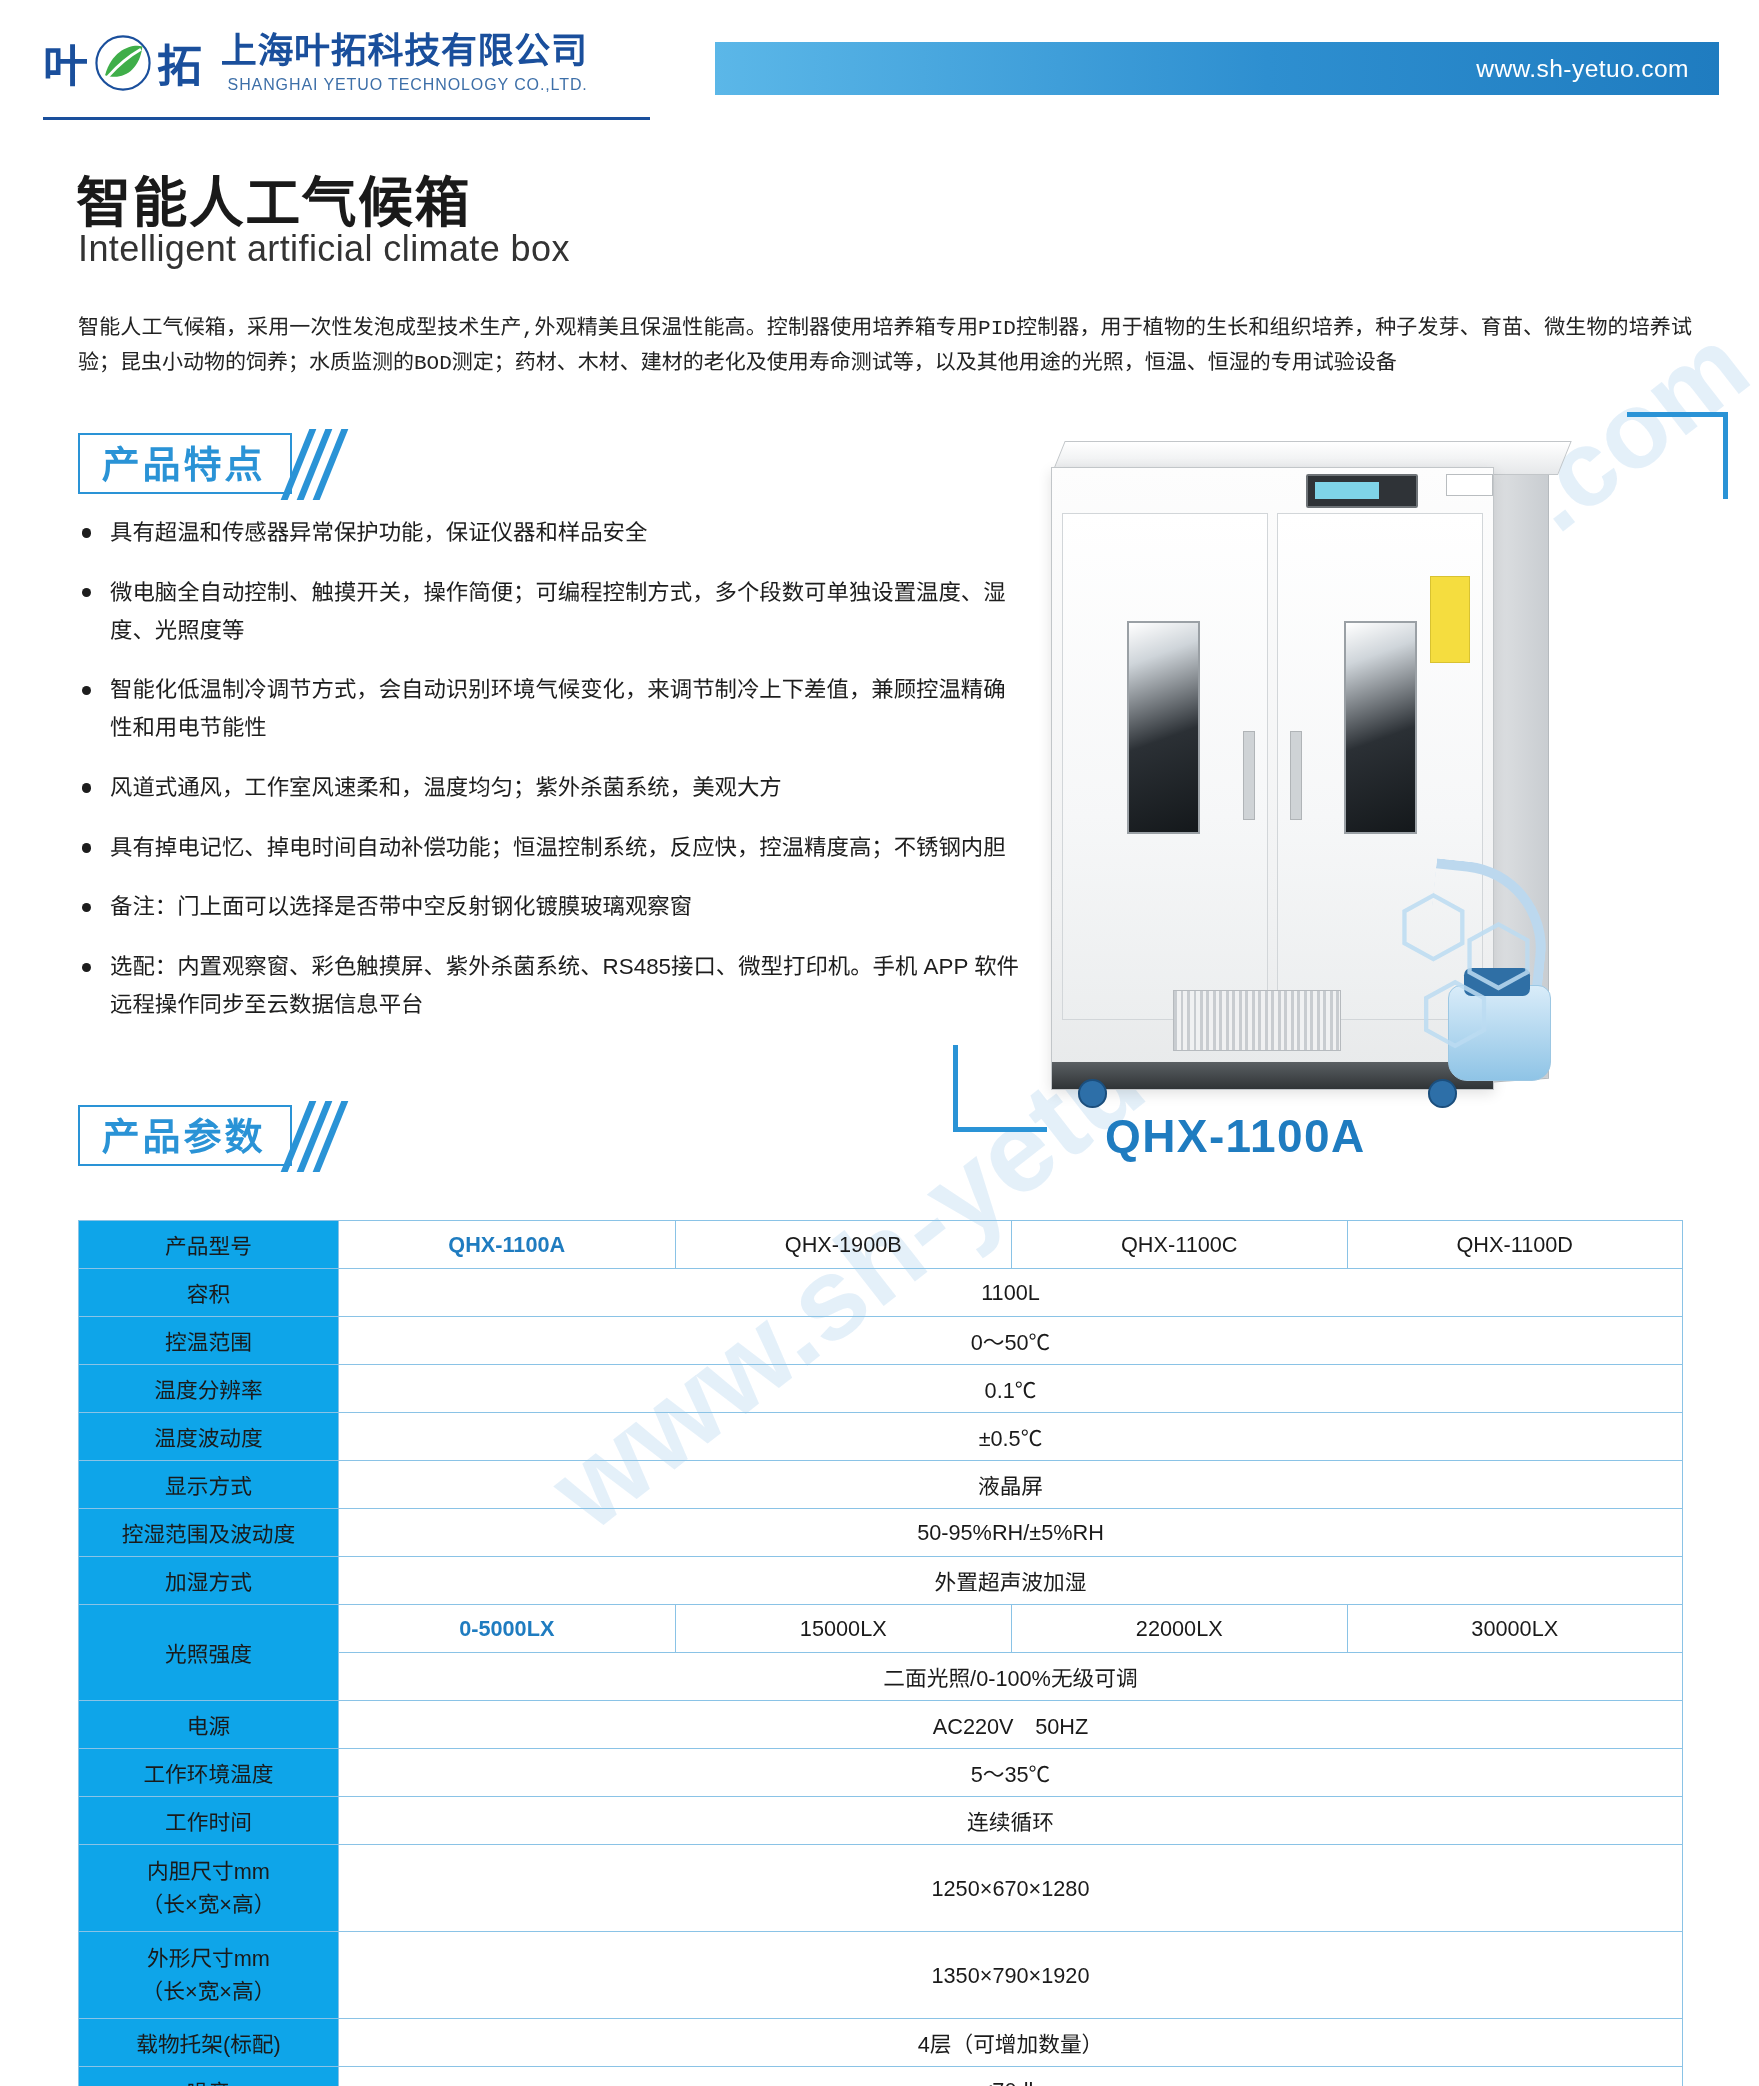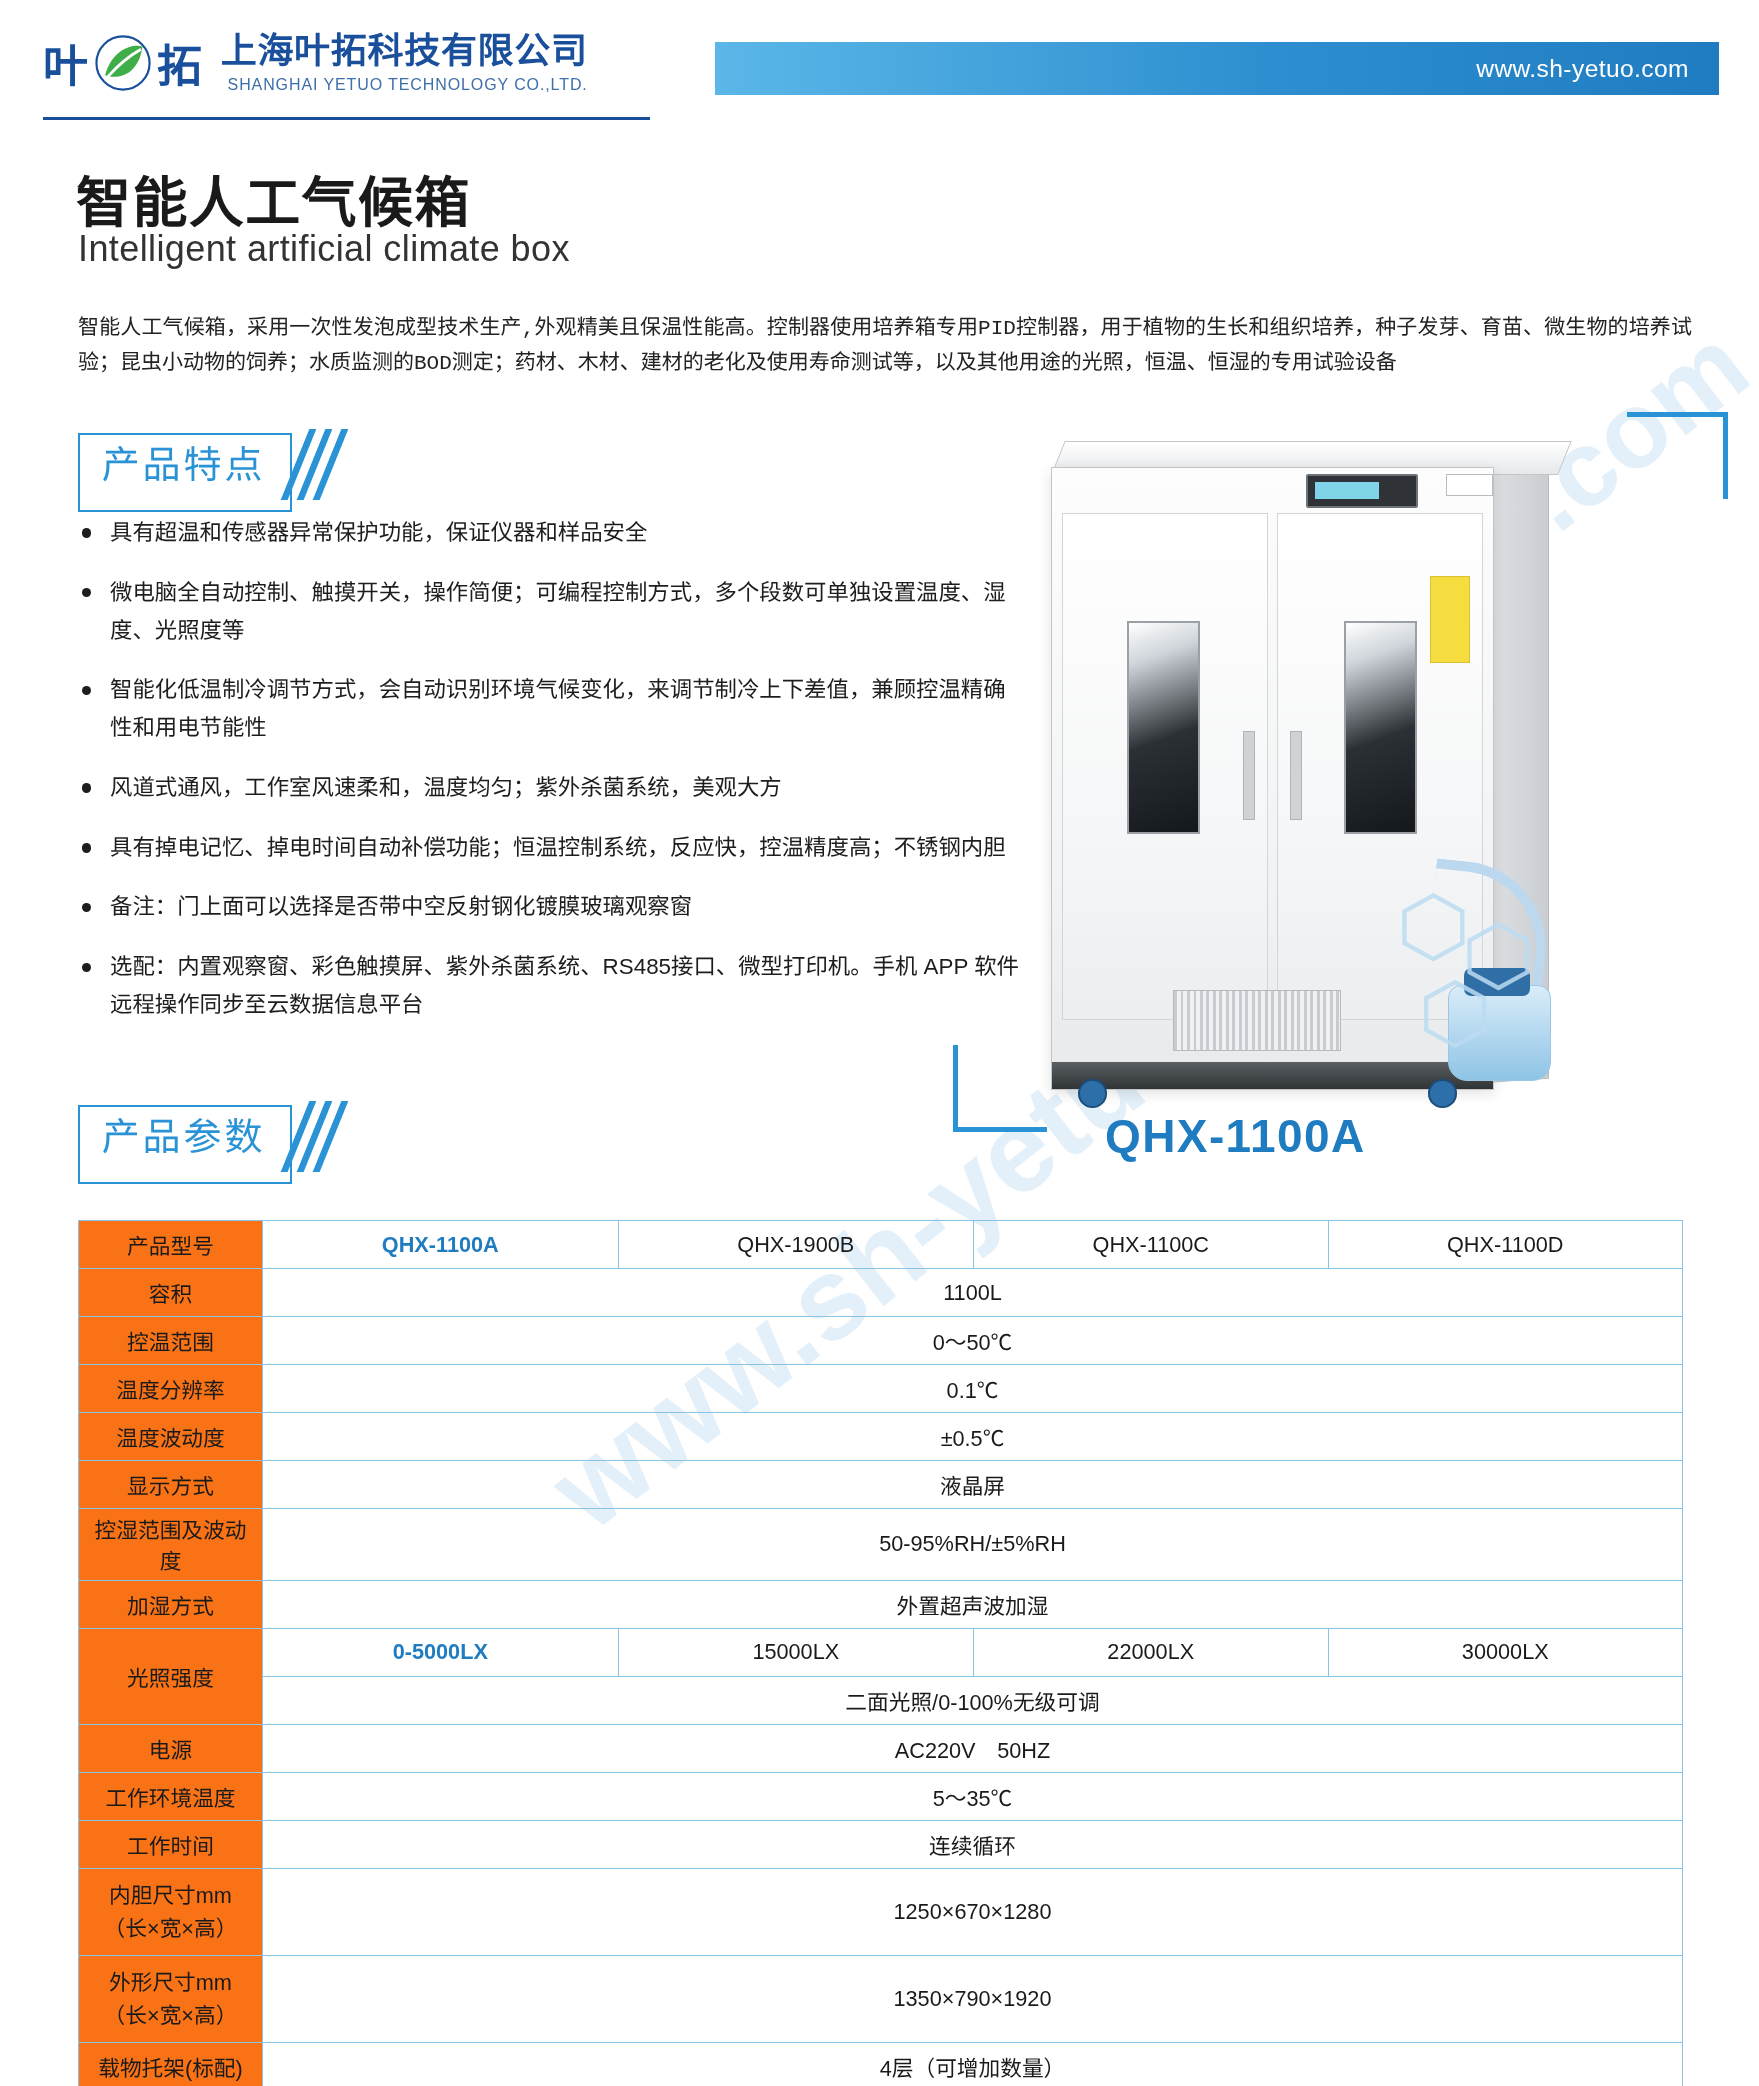--- a/index.html
+++ b/index.html
@@ -137,28 +137,28 @@
     position: absolute;
     height: 61px;
   }
   .sec .banner {
     position: relative;
     display: inline-block;
     height: 61px;
   }
   .sec .banner .body {
     display: inline-block;
-    height: 79px;
+    height: 61px;
     line-height: 61px;
     padding: 0 24.6px 0 21.7px;
     border: 2.9px solid #2a93d6;
     box-sizing: border-box;
     color: #2a93d6;
     font-size: 38px;
-    font-weight: 400;
+    font-weight: 700;
     letter-spacing: 2.9px;
   }
   .sec .banner .slash {
     position: absolute;
     top: 0;
     width: 42px; height: 61px;
   }
   .sec .banner .slash i {
     position: absolute;
     top: -4.3px;
@@ -364,22 +364,22 @@
   }
   table.params td {
     border: 1.4px solid #8ac3e6;
     height: 48px;
     text-align: center;
     vertical-align: middle;
     padding: 4.3px 7.2px;
     box-sizing: border-box;
   }
   table.params td.lbl {
-    width: 184px;
-    background: #f97316;
+    width: 260px;
+    background: #0ea5e9;
     font-weight: 400;
   }
   table.params td.hl {
     color: #1f7cc0;
     font-weight: 700;
   }
   table.params td.tall {
     height: 87px;
     line-height: 33px;
   }

